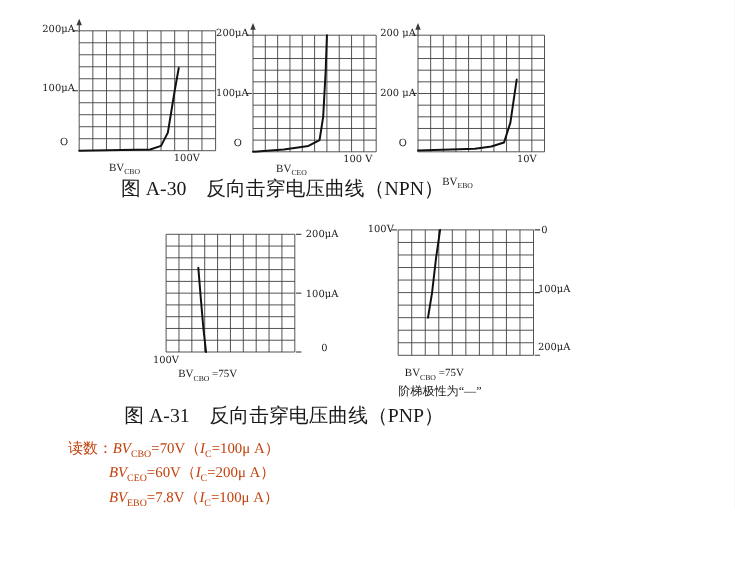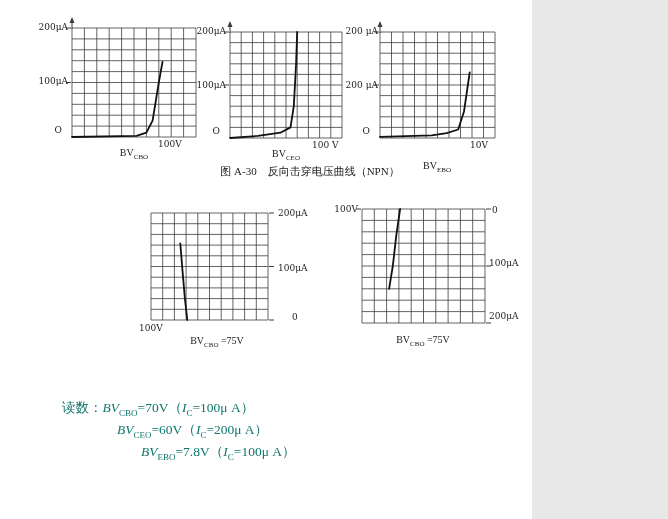--- a/index.html
+++ b/index.html
@@ -1,30 +1,30 @@
 <!DOCTYPE html>
 <html><head>
 <meta charset="utf-8">
 <style>
   html,body{margin:0;padding:0;background:#e8e8e8;}
   .page{
-    position:relative;width:532px;height:519px;background:#ffffff;
+    position:relative;width:668px;height:519px;background:#ffffff;
     font-family:"Liberation Serif","DejaVu Serif",serif;color:#1f1f1f;
     overflow:hidden;
   }
   .lab{position:absolute;font-size:9px;line-height:10px;white-space:nowrap;
        font-family:"DejaVu Serif","Liberation Serif",serif;color:#222;}
   .ra{text-align:right;}
-  .ctr{text-align:center;}
+  .ctr{}
   .axis{position:absolute;font-size:10px;line-height:11px;white-space:nowrap;
         font-family:"Liberation Serif",serif;color:#222;}
   .axis sub{font-size:7px;}
   .note{position:absolute;font-size:11px;line-height:12px;white-space:nowrap;color:#222;}
-  .caption{position:absolute;font-size:11px;line-height:15px;color:#1a1a1a;}
-  .bodyline{position:absolute;font-size:13.5px;line-height:16px;white-space:nowrap;color:#0f766e;}
+  .caption{position:absolute;font-size:18px;line-height:15px;color:#1a1a1a;}
+  .bodyline{position:absolute;font-size:13.5px;line-height:16px;white-space:nowrap;color:#c2410c;}
   .it{font-style:italic;}
   .bodyline sub{font-size:9px;}
   svg.chart{position:absolute;overflow:visible;}
 </style>
 </head>
 <body>
 
 <div class="page">
 
   <svg class="chart" width="148" height="133" style="left: 60px; top: 16px;">
@@ -195,25 +195,27 @@
       <line x1="136" y1="12" x2="141" y2="12" stroke="#3c3c3c" stroke-width="1"></line>
       <line x1="136" y1="69" x2="141" y2="69" stroke="#3c3c3c" stroke-width="1"></line>
       <line x1="136" y1="126" x2="141" y2="126" stroke="#3c3c3c" stroke-width="1"></line>
       <polyline points="50.1,12.0 46.4,37.7 42.8,69.0 39.1,91.8" fill="none" stroke="#111" stroke-width="1.8" stroke-linejoin="round" stroke-linecap="round"></polyline>
     </svg>
   <span class="lab ra" style="left:330px;top:204px;width:28px;">100V</span>
   <span class="lab" style="left:492px;top:205px;">0</span>
   <span class="lab" style="left:489px;top:258px;">100μA</span>
   <span class="lab" style="left:489px;top:311px;">200μA</span>
   <span class="axis ctr" style="left:368px;top:334px;width:110px;"><span>BV</span><sub>CBO</sub><span> =75V</span></span>
-
+  <div class="note ctr" style="left:362px;top:350px;width:124px;">阶梯极性为“—”</div>
+
+  <div class="caption ctr" style="left:113px;top:371px;width:400px;">图 A-31　反向击穿电压曲线（PNP）</div>
 
   <div class="bodyline" style="left:62px;top:400px;">
     <span>读数：</span><span class="it">BV</span><sub>CBO</sub><span>=70V（</span><span class="it">I</span><sub>C</sub><span>=100μ A）</span>
   </div>
-  <div class="bodyline" style="left:117px;top:422px;text-align:center;">
+  <div class="bodyline" style="left:99px;top:422px;text-align:center;">
     <span class="it">BV</span><sub>CEO</sub><span>=60V（</span><span class="it">I</span><sub>C</sub><span>=200μ A）</span>
   </div>
-  <div class="bodyline" style="left:99px;top:444px;margin-left:42px;">
+  <div class="bodyline" style="left:99px;top:444px;">
     <span class="it">BV</span><sub>EBO</sub><span>=7.8V（</span><span class="it">I</span><sub>C</sub><span>=100μ A）</span>
   </div>
 
 </div>
 
 </body></html>

